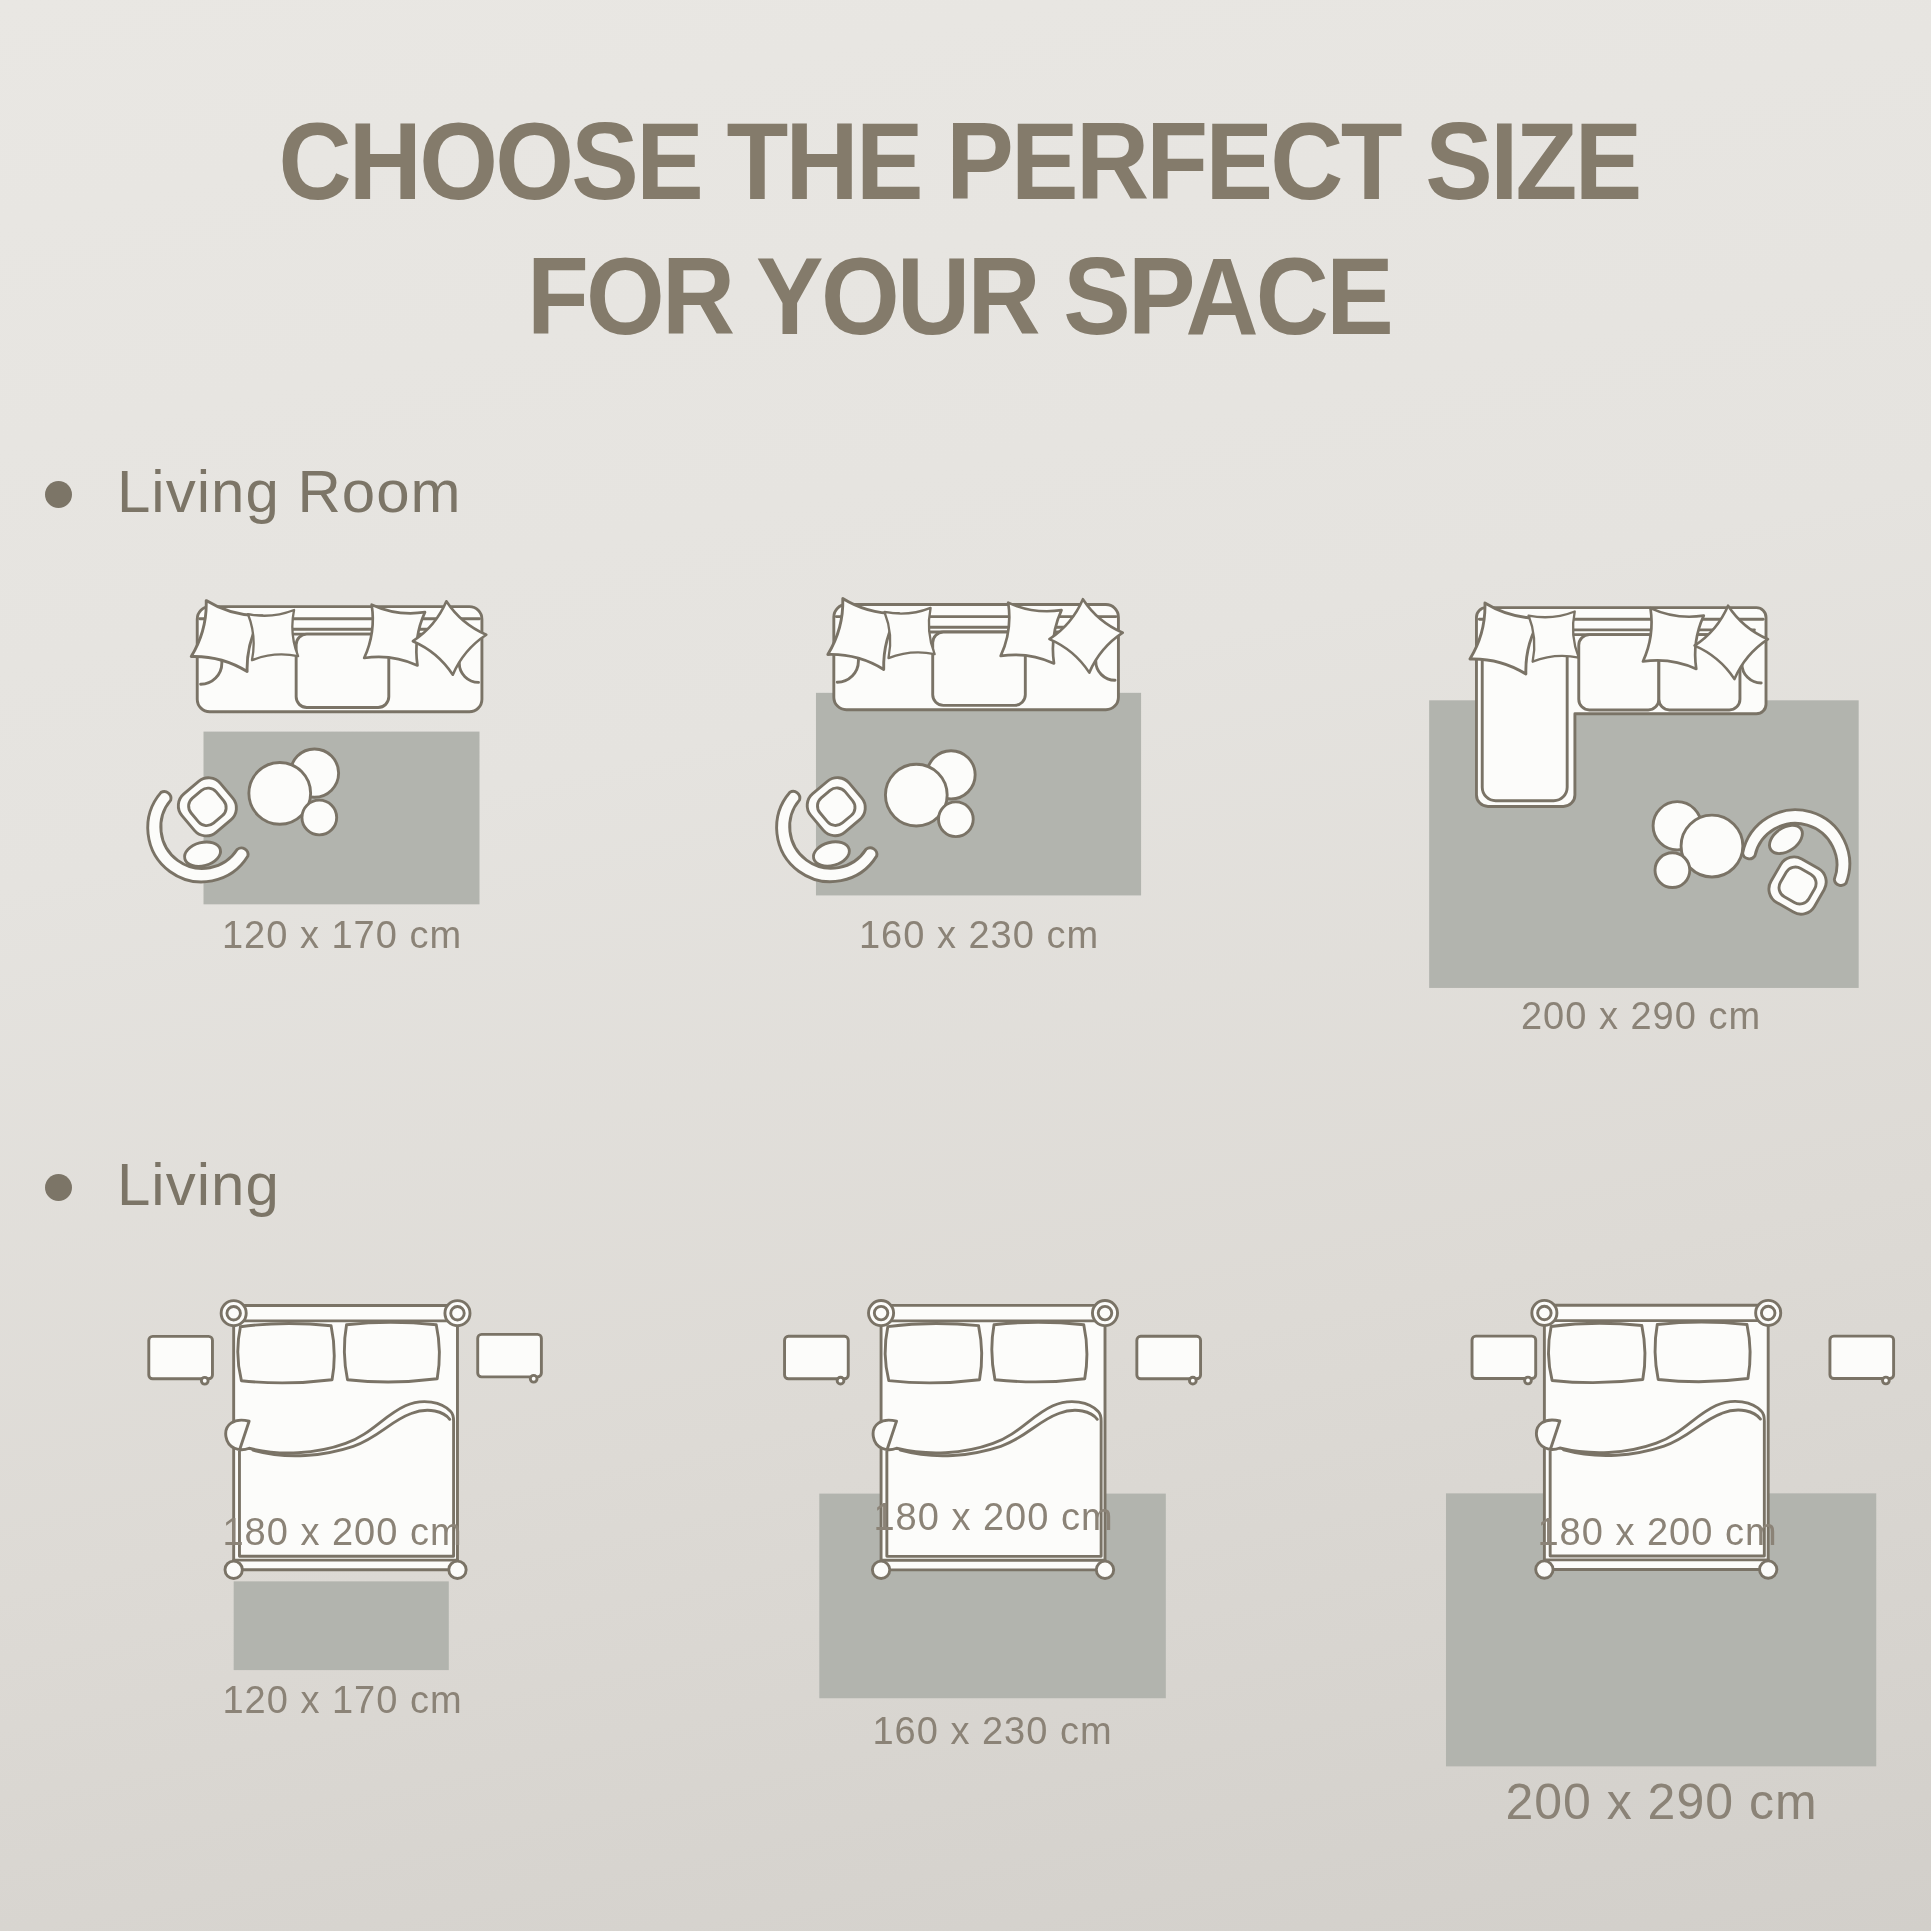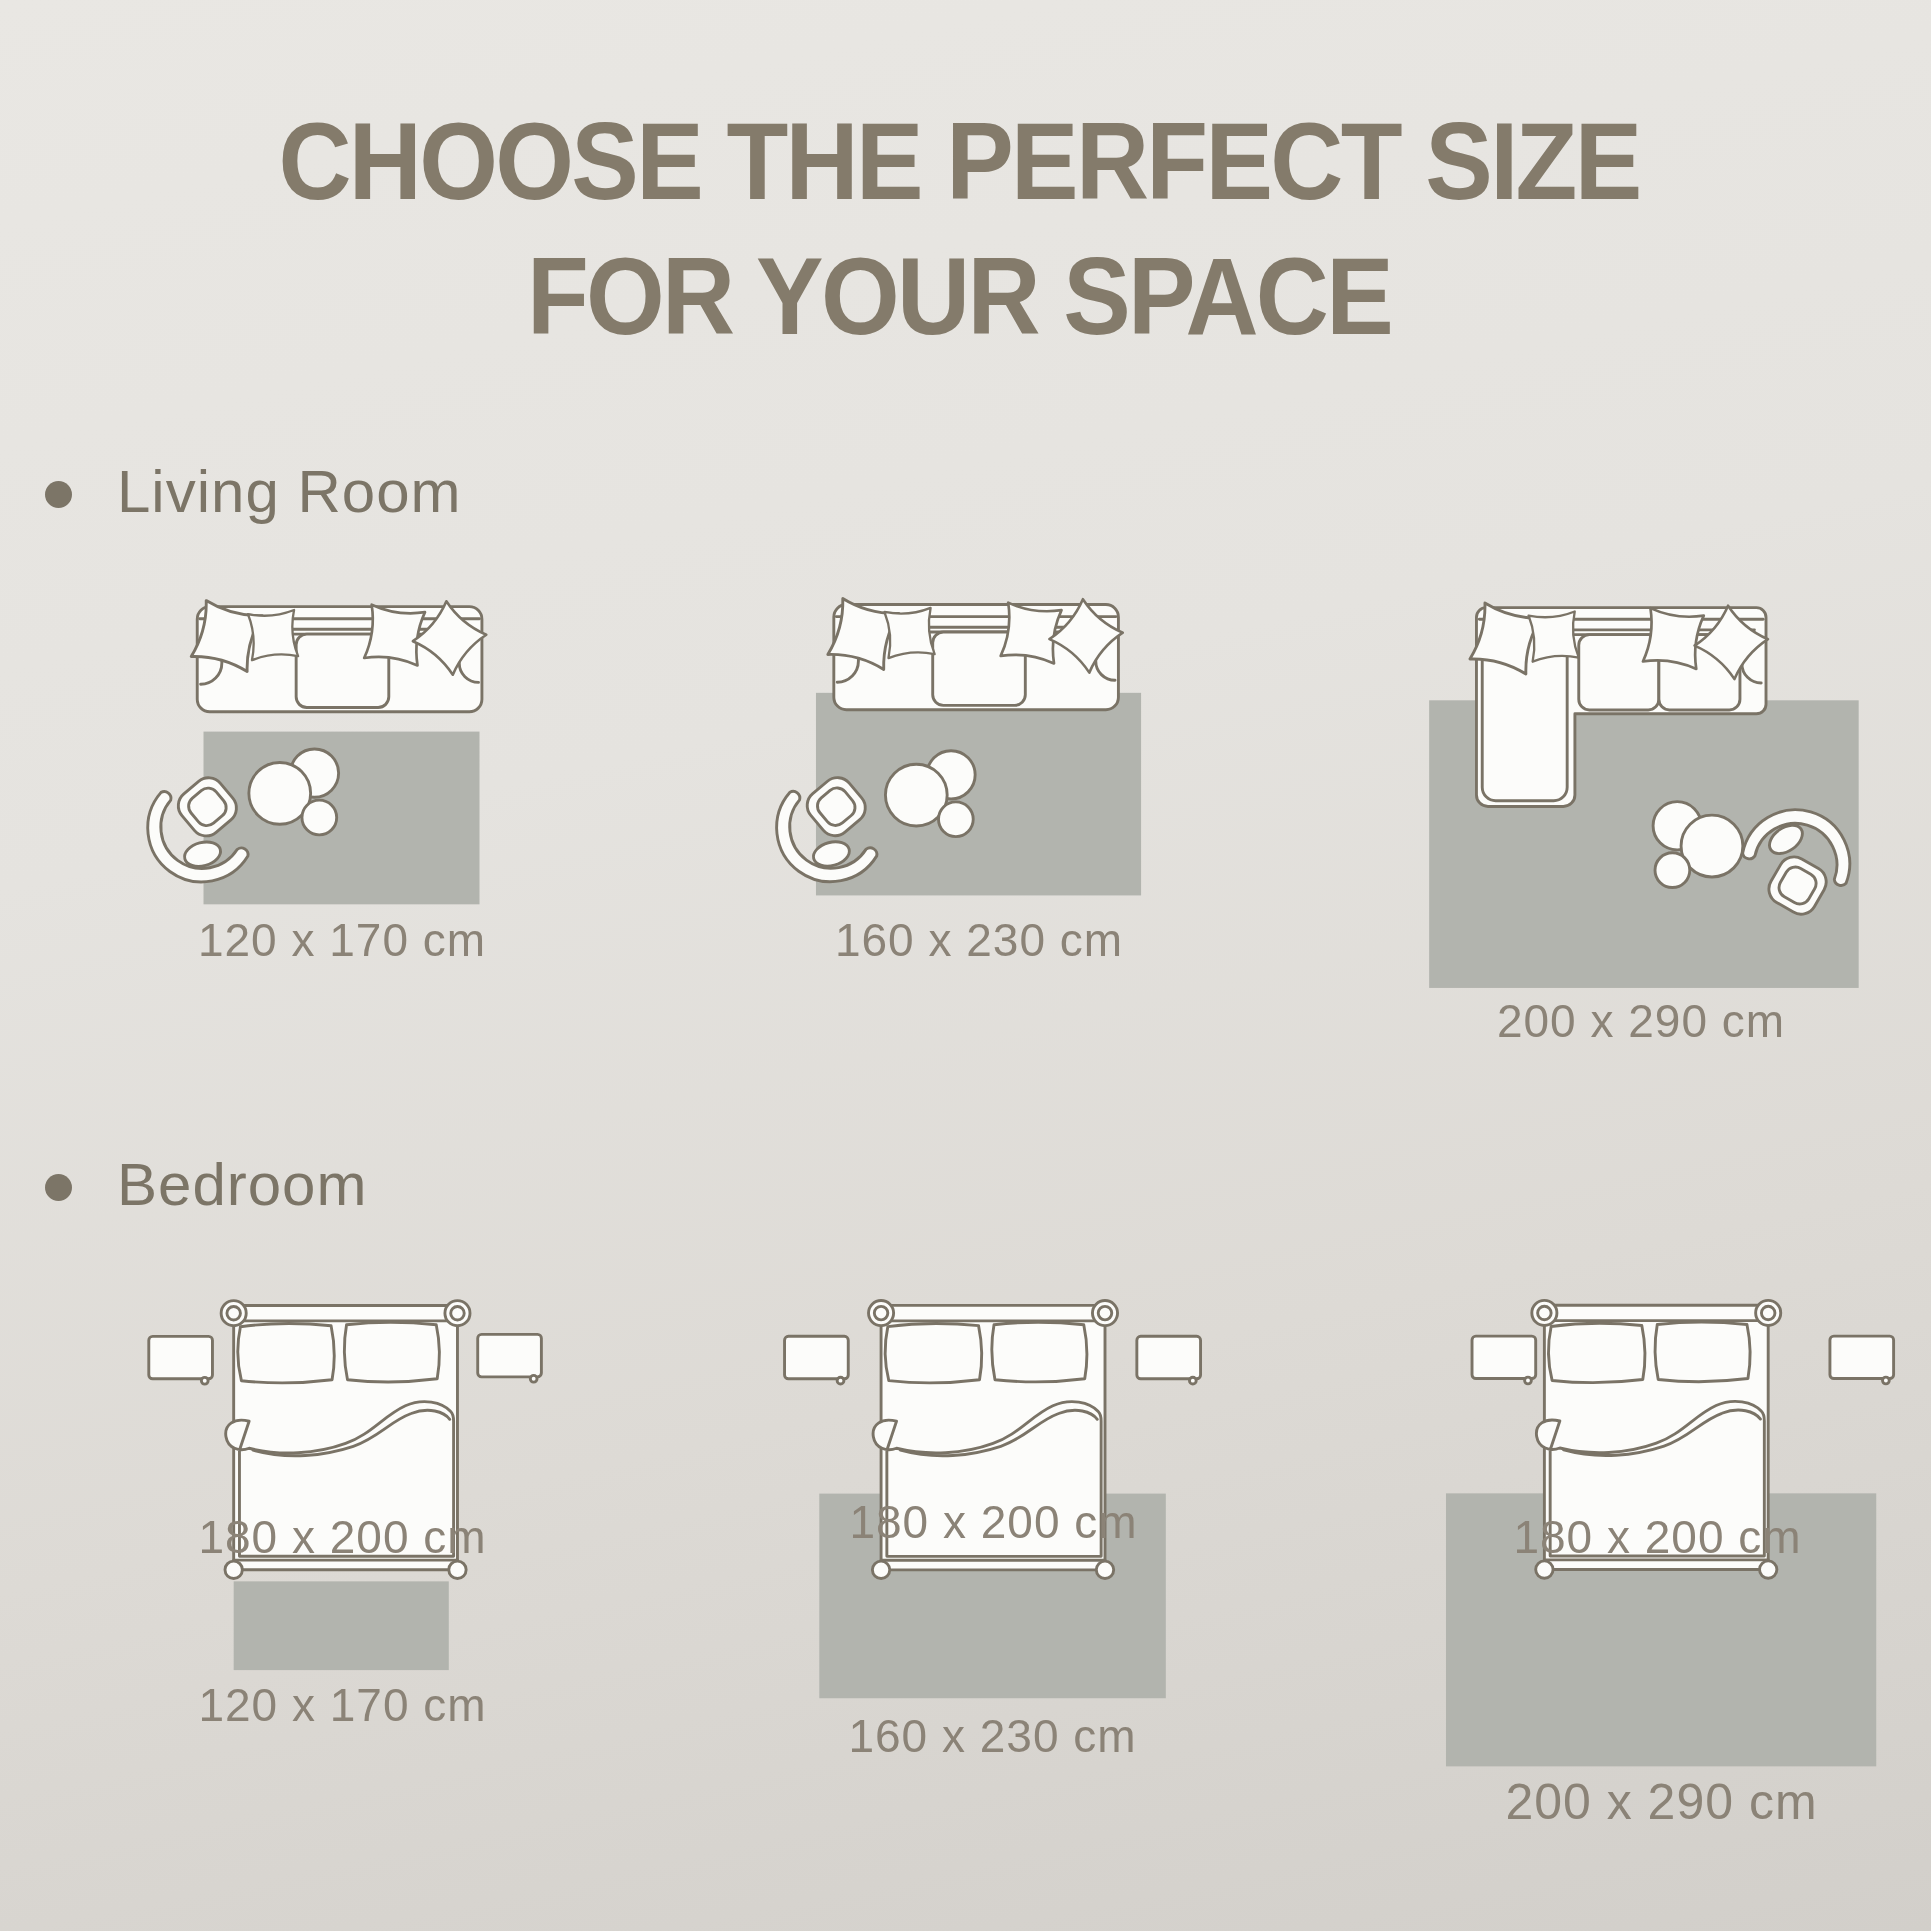--- a/index.html
+++ b/index.html
@@ -20,21 +20,21 @@
     position:absolute;display:flex;align-items:flex-start;color:#7c7567;gap:16px;
   }
   .bullet-dot{
     width:27px;height:27px;border-radius:50%;background:#7c7567;flex:0 0 auto;
   }
   .section-text{
     font-size:60px;line-height:60px;margin-left:29px;letter-spacing:1px;
   }
   .panel{position:absolute;}
   .size-label{
-    position:absolute;text-align:center;color:#8b8377;font-size:46px;line-height:1.1;
+    position:absolute;text-align:center;color:#8b8377;font-size:38px;line-height:1.1;
     letter-spacing:1px;white-space:nowrap;
   }
   .size-label.big{font-size:50px;}
   svg .ln{fill:none;stroke:#7a7366;stroke-width:3;stroke-linecap:round;stroke-linejoin:round;}
   svg .wh{fill:#fcfcfa;stroke:#7a7366;stroke-width:3;stroke-linecap:round;stroke-linejoin:round;}
   svg .rug{fill:#b2b4ae;stroke:none;}
 </style>
 </head>
 <body>
 
@@ -141,21 +141,21 @@
   <svg class="panel" style="left:1400px;top:570px;" width="483" height="444" viewBox="0 0 500 460">
     <rect class="rug" x="30" y="135" width="445" height="298"></rect>
     <use href="#sofaL" x="77" y="37"></use>
     <use href="#tableset" transform="translate(323,286) scale(-1,1)"></use>
     <use href="#chair" transform="translate(418,315) rotate(160)"></use>
   </svg>
   <div class="size-label" style="left:1448px;top:996px;width:386px;">200 x 290 cm</div>
 
   <div class="section-label" style="left:45px;top:1155px;">
     <div class="bullet-dot" style="margin-top:19.3px;"></div>
-    <div class="section-text">Bedroom</div>
+    <div class="section-text">Living</div>
   </div>
 
   <svg class="panel" style="left:116px;top:1284px;" width="463" height="396" viewBox="0 0 480 410">
     <rect class="rug" x="122" y="308" width="223" height="92"></rect>
     <use href="#nightstand" x="32" y="52"></use>
     <use href="#nightstand" x="373" y="50"></use>
     <use href="#bed" x="108" y="14"></use>
   </svg>
   <div class="size-label" style="left:111px;top:1512px;width:463px;">180 x 200 cm</div>
   <div class="size-label" style="left:111px;top:1680px;width:463px;">120 x 170 cm</div>

